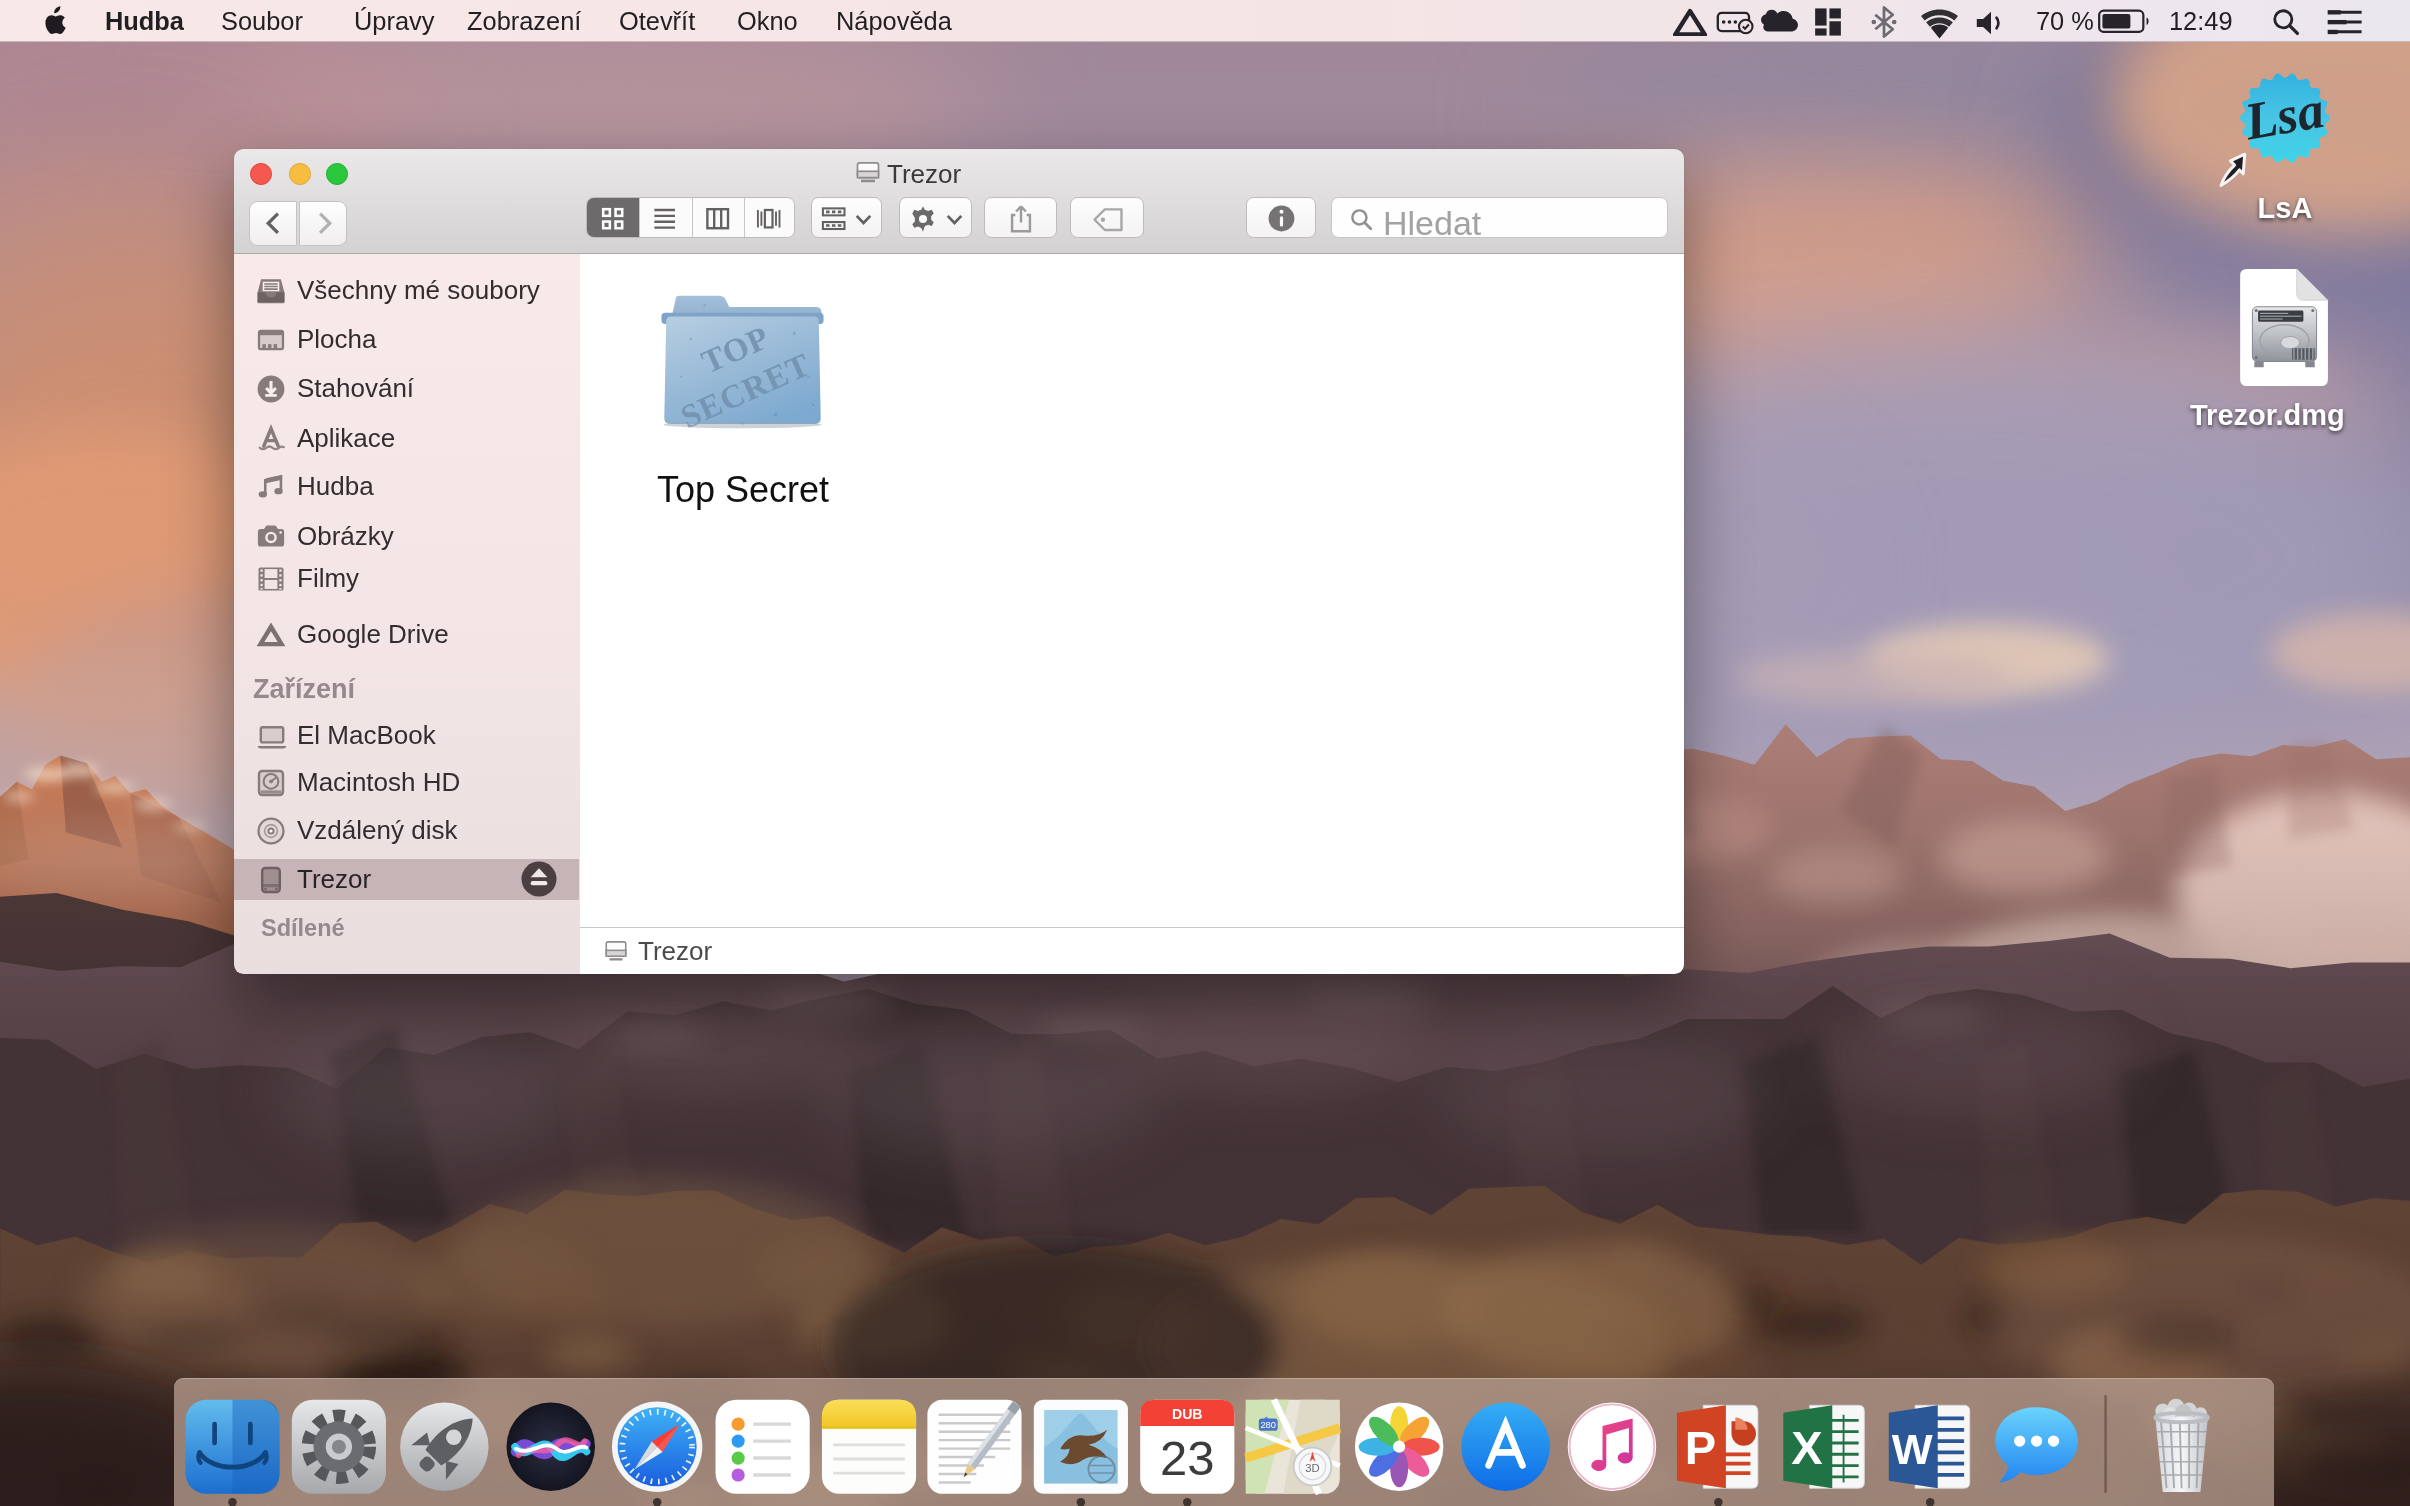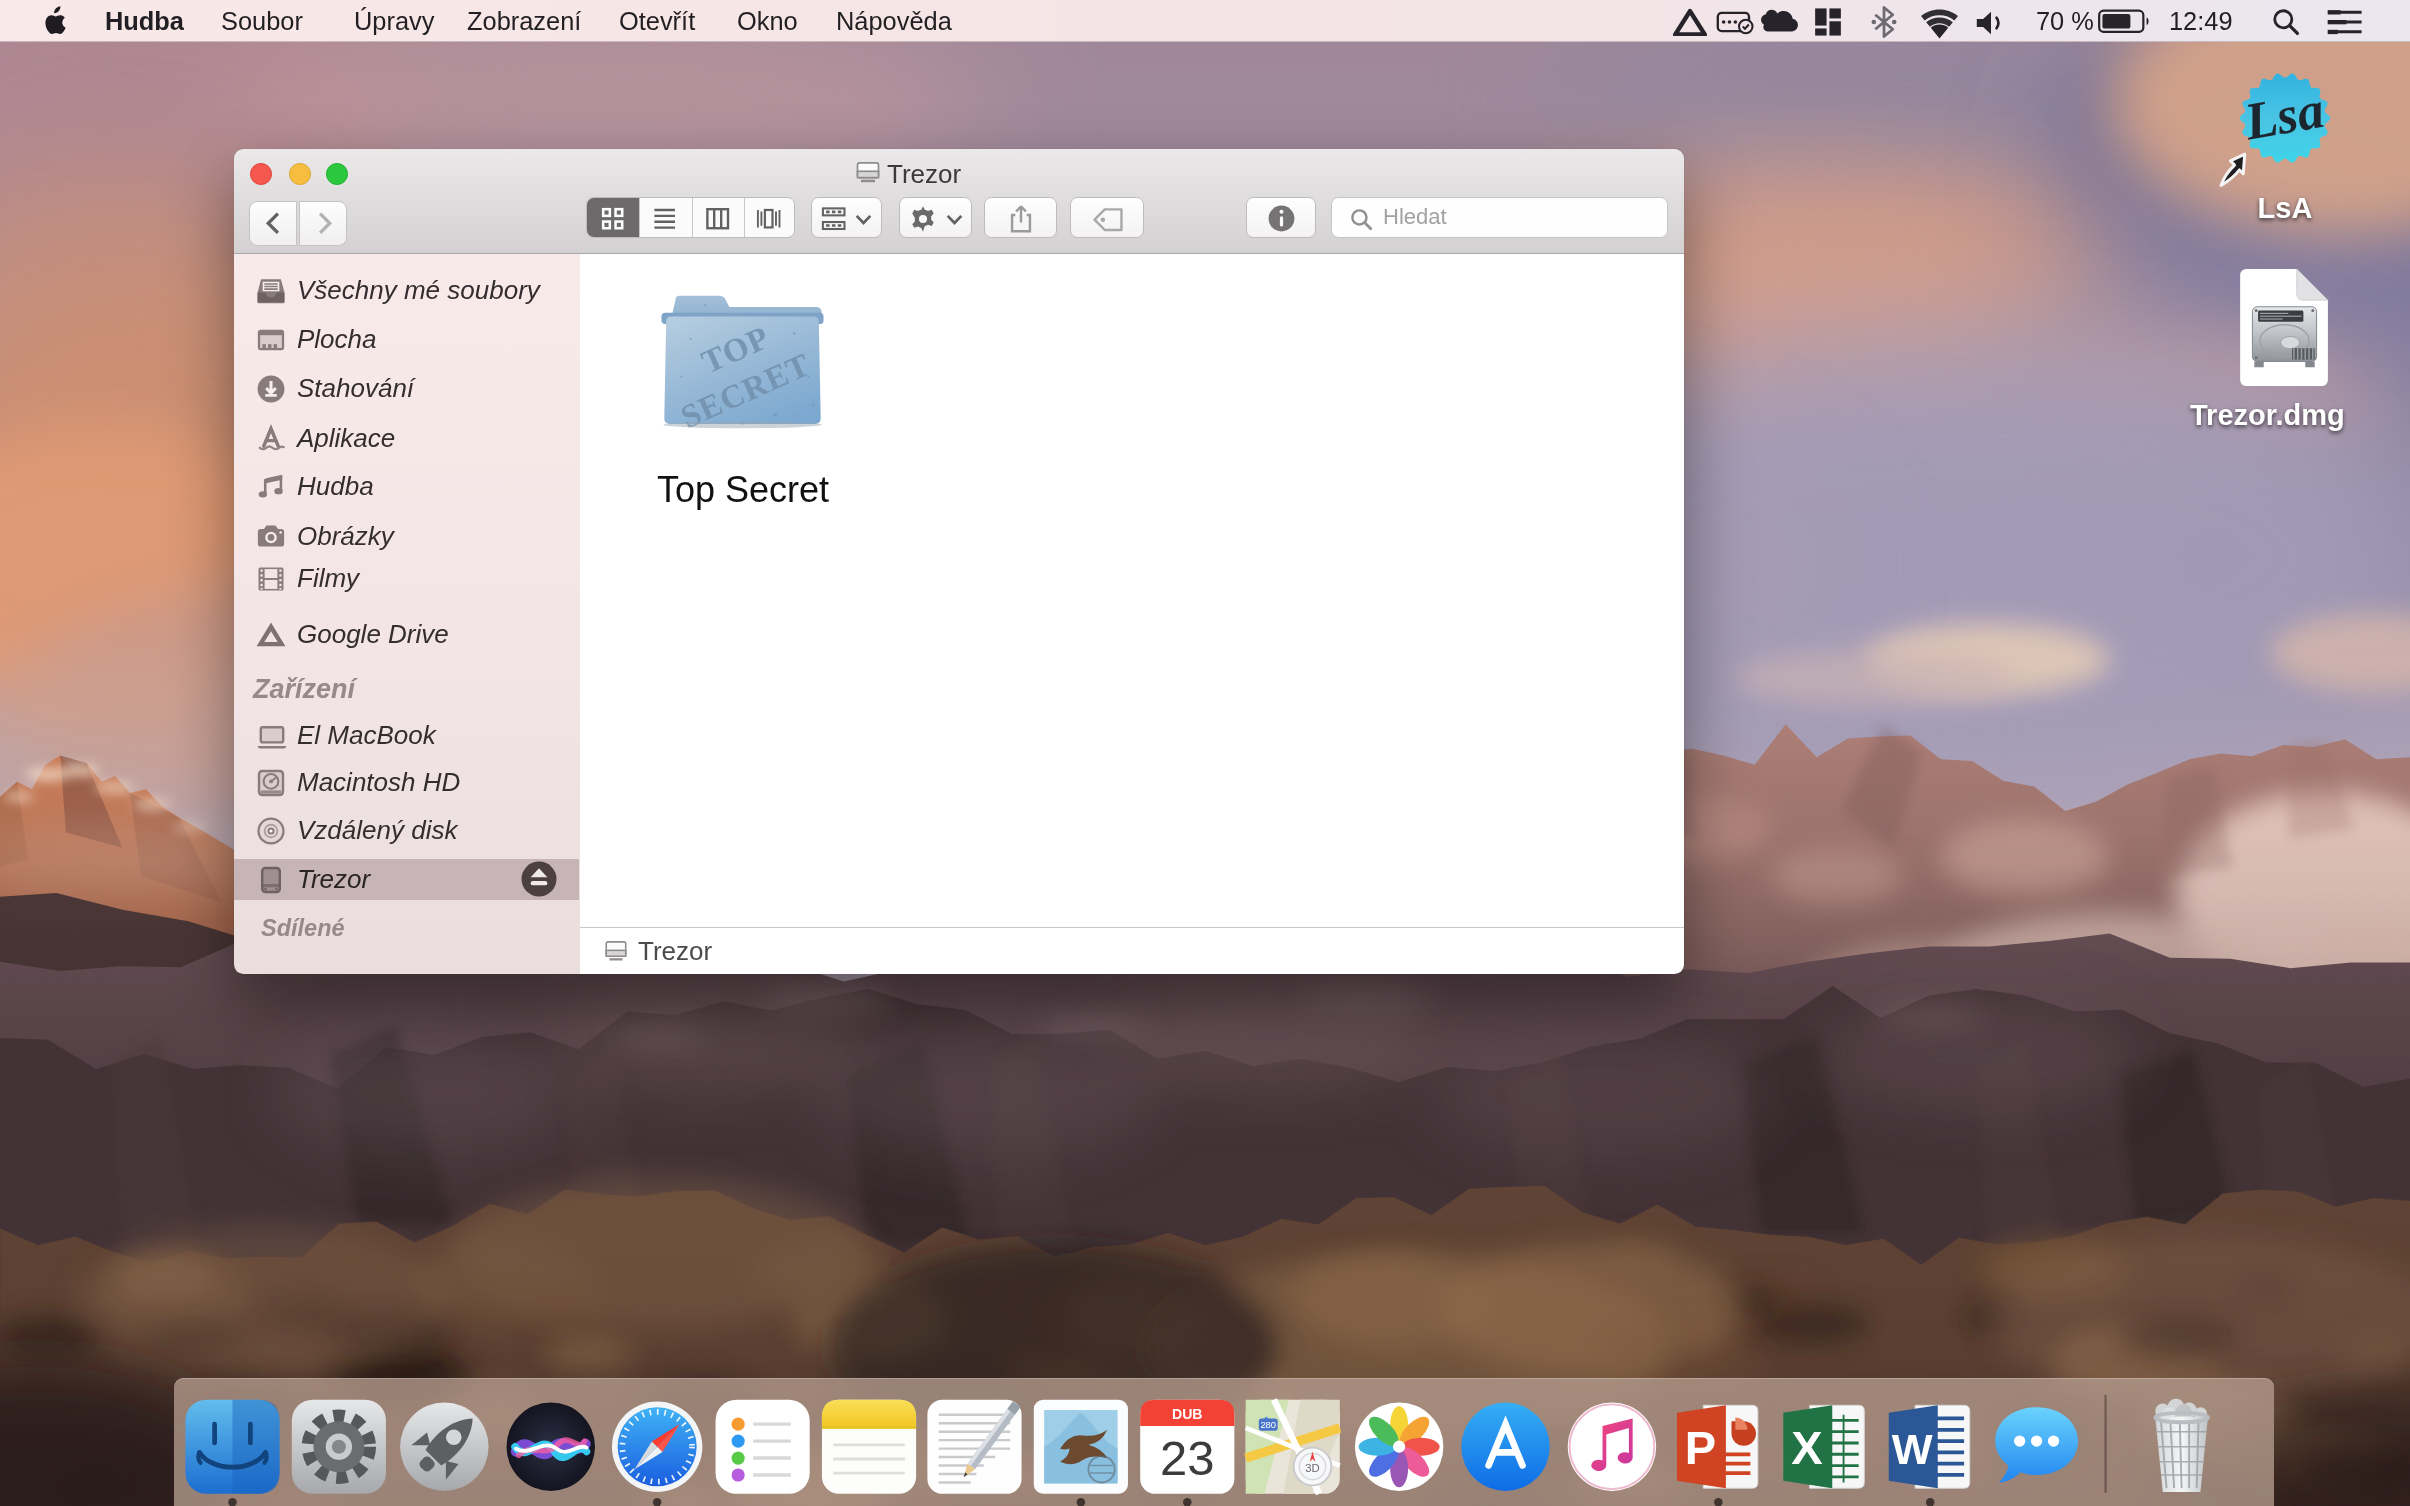--- a/index.html
+++ b/index.html
@@ -410,27 +410,27 @@
         <circle cx="9" cy="4.8" r="1.25" fill="#fdfdfd"></circle>
       </svg>
     </div>
 
     <div class="abs" style="left:1097px;top:48px;width:337px;height:41px;background:#fefefe;
          border:0.9px solid #c6c4c5;border-radius:7.5px;box-sizing:border-box;">
       <svg class="abs" style="left:17px;top:8.5px" width="24.5" height="24.5" viewBox="0 0 16 16">
         <circle cx="6.8" cy="6.8" r="4.6" fill="none" stroke="#929091" stroke-width="1.6"></circle>
         <path d="M10.3,10.3 L14.2,14.2" stroke="#929091" stroke-width="1.8" stroke-linecap="round"></path>
       </svg>
-      <span class="abs" style="left:51px;top:5.6px;font-size:22px;color:#a3a1a2;">Hledat</span>
+      <span class="abs" style="left:51px;top:5.6px;font-size:34px;color:#a3a1a2;">Hledat</span>
     </div>
   </div>
 
   <div class="abs" id="sidebar" style="left:0;top:105px;width:376px;height:720px;
        background:linear-gradient(#f8eae9,#f3e5e5 55%,#e9dddd);border-right:0.9px solid #c8bcbc;box-sizing:border-box;
-       font-size:26px;color:#332d2f;font-style:italic;">
+       font-size:26px;color:#332d2f;">
     <div class="abs sbrow" style="top:16px">
         <span class="sbico">
       <svg width="32" height="32" viewBox="0 0 20 20">
       <path d="M3.8,2.6 h12.4 L18.4,11 V17 q0,0.6-0.6,0.6 H2.2 q-0.6,0-0.6-0.6 V11 Z" fill="#887b7c"></path>
       <path d="M4.8,4.2 h10.4 v6 H4.8 Z" fill="#f6efee"></path>
       <path d="M5.8,5.6 h8.4 M5.8,7.2 h8.4 M5.8,8.8 h8.4" stroke="#887b7c" stroke-width="1"></path>
       <path d="M1.6,11 H6.6 a3.4,3 0 0 0 6.8,0 H18.4 V17 H1.6 Z" fill="#6f6263"></path>
           </svg></span>
       <span class="sbtx">Všechny mé soubory</span>
       </div>

